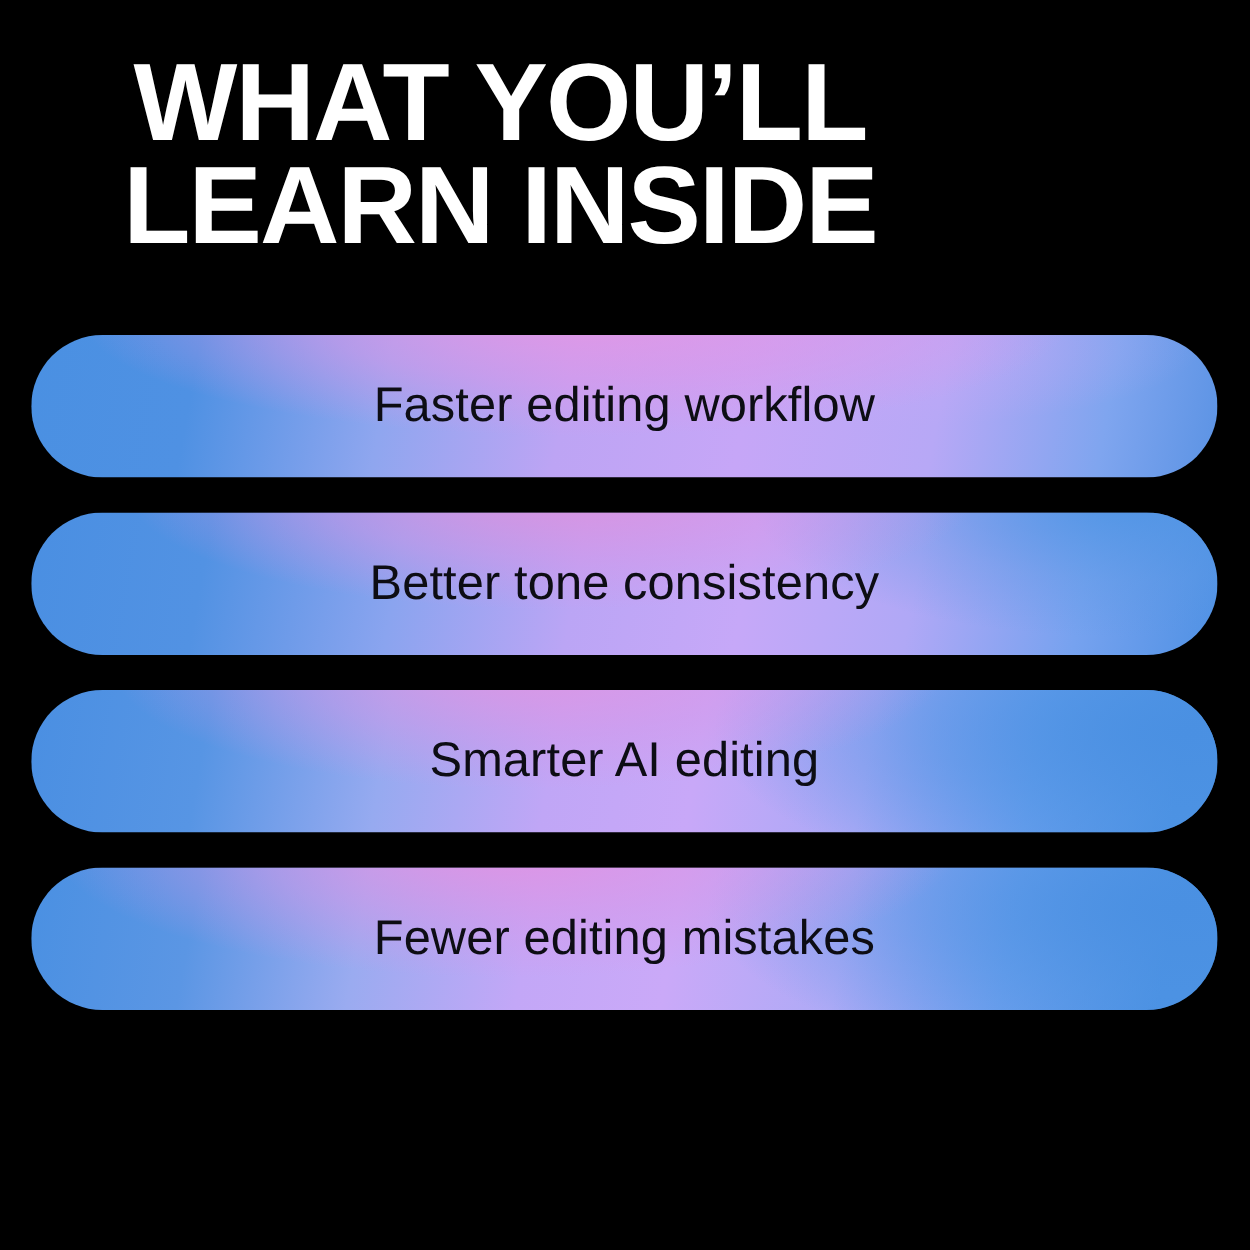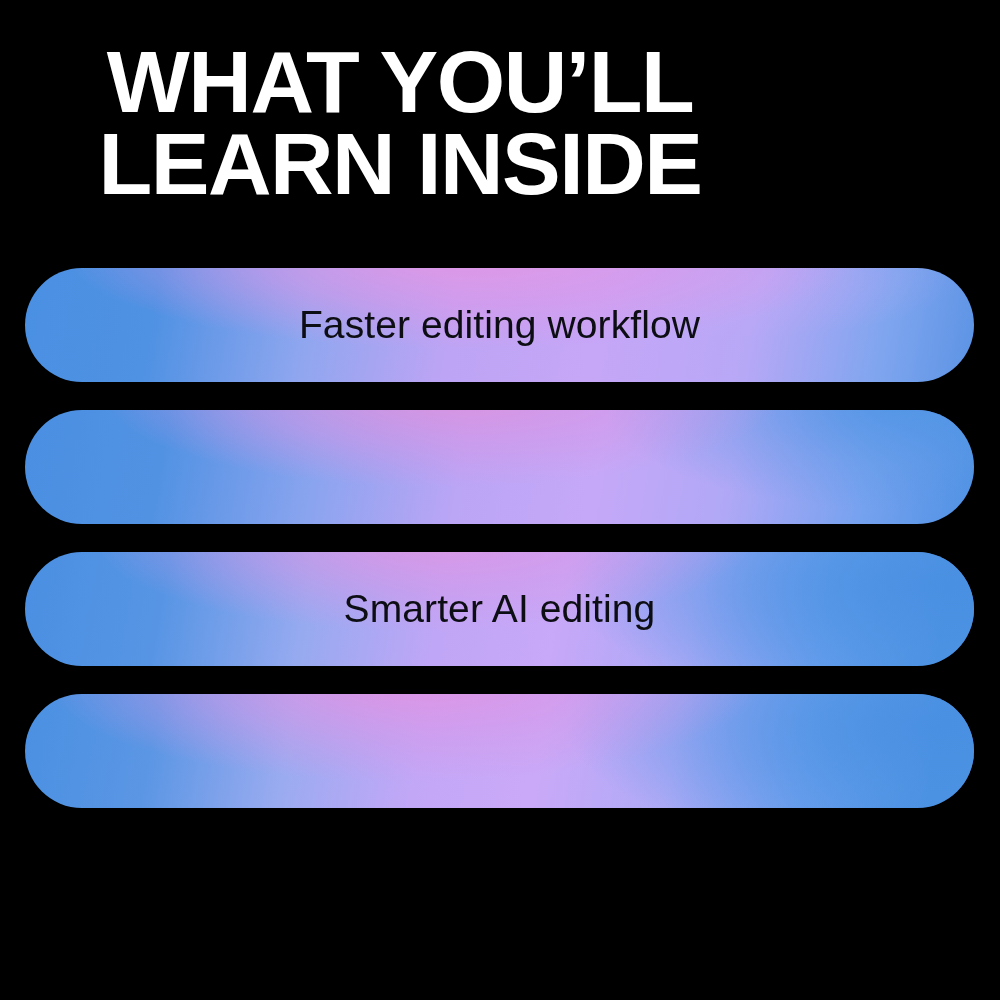--- a/index.html
+++ b/index.html
@@ -167,27 +167,29 @@
     <div class="pill pill-1">
       <span class="grad-base"></span>
       <span class="grad-bloom"></span>
       <span class="pill-label">Faster editing workflow</span>
     </div>
 
 
     <div class="pill pill-3">
       <span class="grad-base"></span>
       <span class="grad-bloom"></span>
+      <span class="pill-label">Better tone consistency</span>
     </div>
 
     <div class="pill pill-4">
       <span class="grad-base"></span>
       <span class="grad-bloom"></span>
       <span class="pill-label">Smarter AI editing</span>
     </div>
 
     <div class="pill pill-5">
       <span class="grad-base"></span>
       <span class="grad-bloom"></span>
+      <span class="pill-label">Fewer editing mistakes</span>
     </div>
 
   </div>
 </div>
 
 </body></html>

